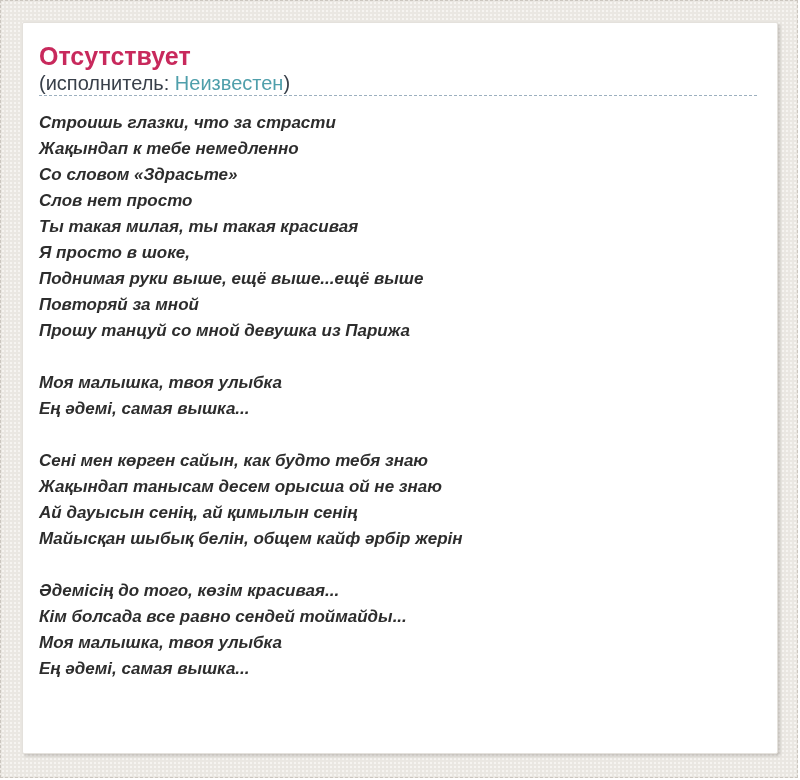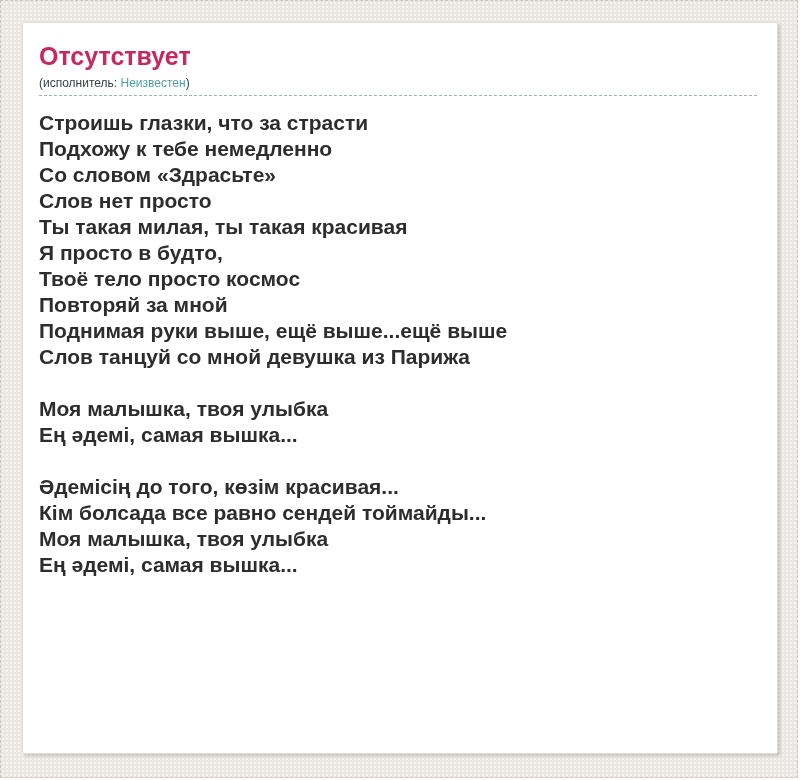--- a/index.html
+++ b/index.html
@@ -39,75 +39,81 @@
     margin: 0;
     font-size: 25px;
     line-height: 25px;
     font-weight: bold;
     color: var(--title, #c8295c);
   }
   .artist-row {
     margin-top: 5px;
     padding-bottom: 3px;
     border-bottom: 1px dashed var(--sep, #9db0bf);
-    font-size: 12px;
+    font-size: 20px;
     line-height: 18px;
     font-weight: normal;
     color: var(--text-dark, #39404a);
   }
   .artist-link {
     color: var(--link, #4f9fab);
     text-decoration: none;
     cursor: pointer;
   }
   .lyrics {
     margin-top: 14px;
   }
   .stanza {
     margin: 0 0 26px 0;
   }
   .stanza:last-child {
     margin-bottom: 0;
   }
   .line {
-    font-size: 21px;
+    font-size: 17px;
     line-height: 26px;
     font-weight: bold;
     color: var(--text, #2d2d2d);
     white-space: pre;
+    font-style: italic;
   }
 </style>
 </head>
 <body>
 
 <div class="viewport">
   <div class="card">
 
     <h1 class="song-title">Отсутствует</h1>
 
     <div class="artist-row">
       <span>(исполнитель: </span><a class="artist-link">Неизвестен</a><span>)</span>
     </div>
 
     <div class="lyrics">
         <div class="stanza">
           <div class="line">Строишь глазки, что за страсти</div>
-          <div class="line">Подхожу к тебе немедленно</div>
+          <div class="line">Жақындап к тебе немедленно</div>
           <div class="line">Со словом «Здрасьте»</div>
           <div class="line">Слов нет просто</div>
           <div class="line">Ты такая милая, ты такая красивая</div>
-          <div class="line">Я просто в будто,</div>
-          <div class="line">Твоё тело просто космос</div>
+          <div class="line">Я просто в шоке,</div>
+          <div class="line">Поднимая руки выше, ещё выше...ещё выше</div>
           <div class="line">Повторяй за мной</div>
-          <div class="line">Поднимая руки выше, ещё выше...ещё выше</div>
-          <div class="line">Слов танцуй со мной девушка из Парижа</div>
+          <div class="line">Прошу танцуй со мной девушка из Парижа</div>
         </div>
         <div class="stanza">
           <div class="line">Моя малышка, твоя улыбка</div>
           <div class="line">Ең әдемі, самая вышка...</div>
+        </div>
+        <div class="stanza">
+          <div class="line">Сені мен көрген сайын, как будто тебя знаю</div>
+          <div class="line">Жақындап танысам десем орысша ой не знаю</div>
+          <div class="line">Ай дауысын сенің, ай қимылын сенің</div>
+          <div class="line">Майысқан шыбық белін, общем кайф әрбір жерін</div>
         </div>
         <div class="stanza">
           <div class="line">Әдемісің до того, көзім красивая...</div>
           <div class="line">Кім болсада все равно сендей тоймайды...</div>
           <div class="line">Моя малышка, твоя улыбка</div>
           <div class="line">Ең әдемі, самая вышка...</div>
         </div>
       </div>
 
   </div>

